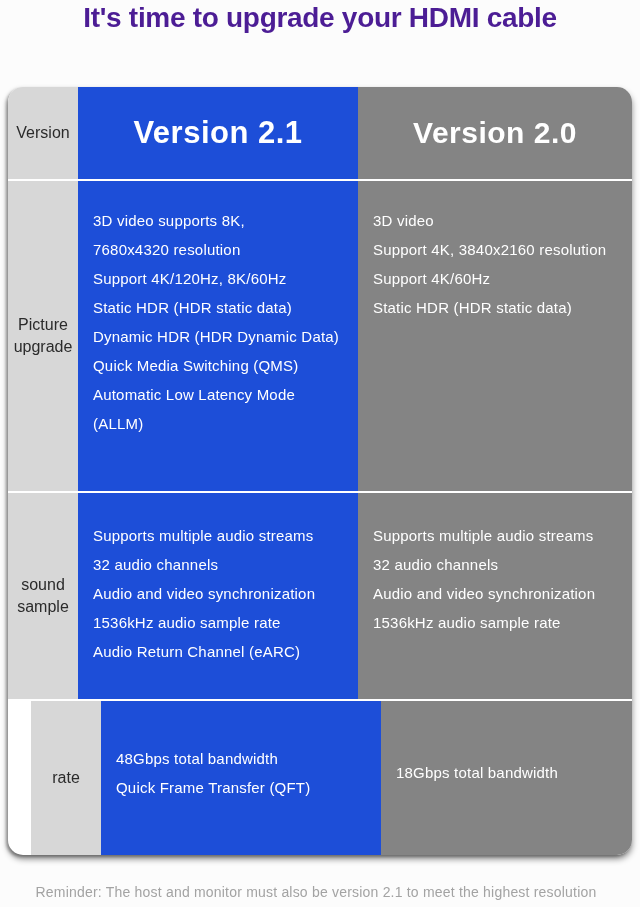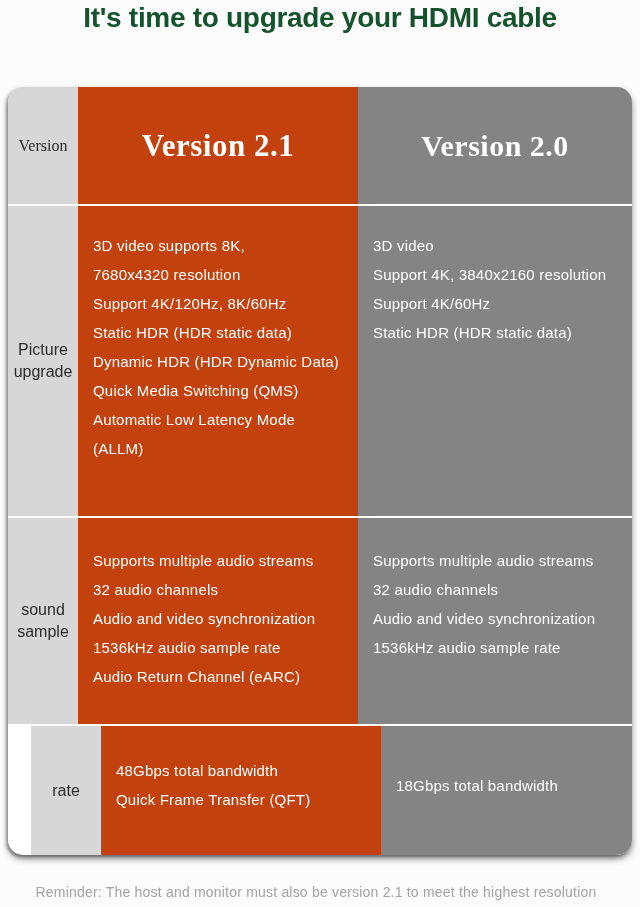--- a/index.html
+++ b/index.html
@@ -8,51 +8,51 @@
     background: #fcfcfc;
     font-family: "Liberation Sans", sans-serif;
     position: relative;
     overflow: hidden;
   }
   .page-title {
     position: absolute; top: 0; left: 0;
     width: 640px;
     text-align: center;
     font-size: 28px; font-weight: bold;
-    color: #14532d;
+    color: #4c1d95;
     line-height: 36px;
     letter-spacing: -0.3px;
   }
   .comparison-table {
     position: absolute; left: 8px; top: 87px;
     width: 624px; height: 768px;
     border-radius: 15px;
     overflow: hidden;
     box-shadow: -2px 2px 3px rgba(0,0,0,0.28), 0 4px 6px rgba(0,0,0,0.45);
     display: flex; flex-direction: column;
     background: #fff;
   }
   .t-row { display: flex; box-sizing: border-box; width: 100%; }
   .t-row + .t-row { border-top: 2px solid #ffffff; }
-  .row-header  { height: 117px; font-family: Liberation Serif, serif; }
+  .row-header  { height: 92px; }
   .row-picture { height: 312px; }
   .row-sound   { height: 208px; }
   .row-rate    { flex: 1; margin-left: 23px; }
 
   .cell { box-sizing: border-box; }
   .cell-label {
     width: 70px; flex: 0 0 70px;
     background: #d7d7d7;
     display: flex; align-items: center; justify-content: center;
     text-align: center;
     color: #2b2b2b;
     font-size: 16px; line-height: 22px;
     padding: 0 5px;
   }
-  .cell-v21 { width: 280px; flex: 0 0 280px; background: #c2410c; }
+  .cell-v21 { width: 280px; flex: 0 0 280px; background: #1d4ed8; }
   .cell-v20 { flex: 1; background: #848484; }
 
   .header-cell {
     display: flex; align-items: center; justify-content: center;
     color: #ffffff; font-weight: bold;
   }
   .header-v21 { font-size: 31px; letter-spacing: 0.5px; }
   .header-v20 { font-size: 30px; letter-spacing: 0.5px; }
 
   .body-cell {

